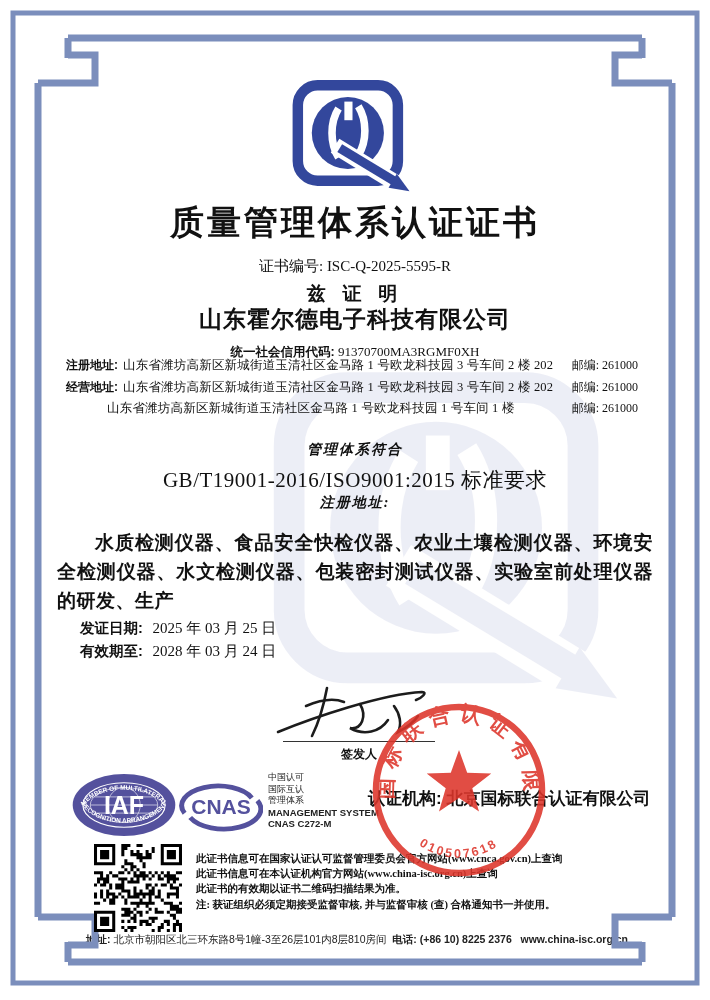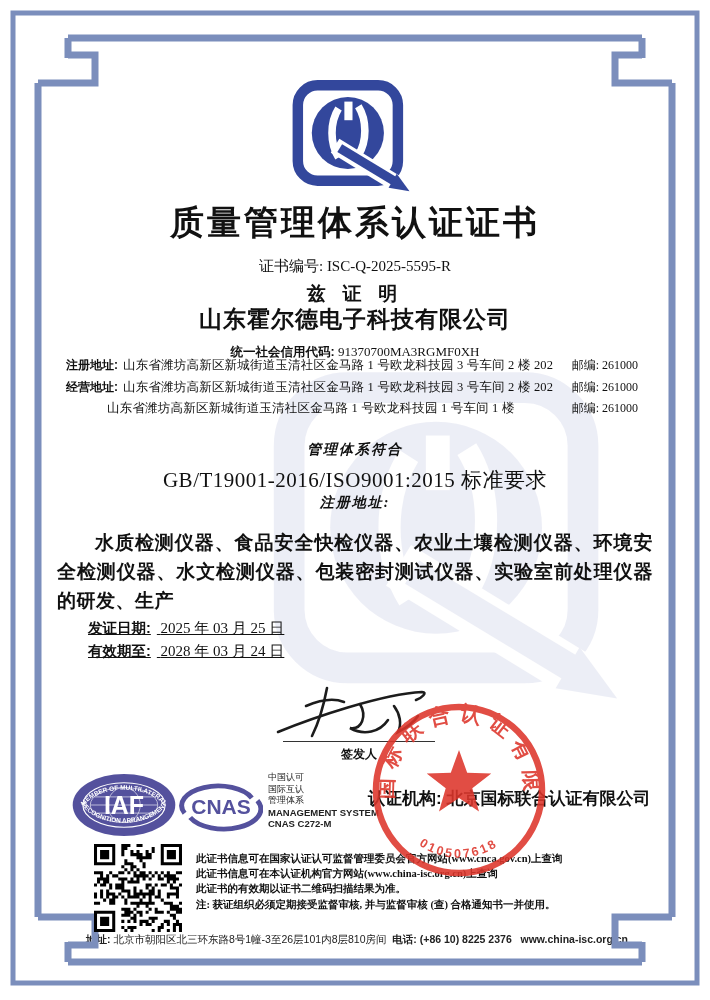--- a/index.html
+++ b/index.html
@@ -17,21 +17,21 @@
   .addr-row{display:flex;align-items:flex-start;height:21.5px;font-size:12.5px;white-space:nowrap;}
   .addr-row .lbl{font-family:"Liberation Sans","DejaVu Sans",sans-serif;font-weight:bold;margin-right:5px;font-size:12px;}
   .addr-row .txt{letter-spacing:0.2px;}
   .addr-row .txt.indent{margin-left:36px;}
   .addr-row .sp{flex:1;}
   .addr-row .zip{font-size:12px;}
   .h-bold{font-size:14px;font-weight:bold;letter-spacing:2px;font-style:italic;}
   .standard{font-size:21px;letter-spacing:0.5px;}
   .scope{left:57px;top:528px;width:596px;font-size:19px;font-weight:bold;line-height:29px;
          text-align:justify;text-indent:2em;letter-spacing:0.5px;font-family:Liberation Serif, serif;}
-  .dates{left:88px;top:617px;font-size:15px;line-height:23px;text-decoration:underline;}
+  .dates{left:80px;top:617px;font-size:15px;line-height:23px;}
   .dates .lbl{font-family:"Liberation Sans","DejaVu Sans",sans-serif;font-weight:bold;font-size:14.5px;margin-right:6px;}
   .sig-line{left:283px;top:741px;width:152px;border-top:1.5px solid #333;}
   .signer{left:283px;top:746px;width:152px;text-align:center;font-size:12px;font-weight:bold;
           font-family:"Liberation Sans","DejaVu Sans",sans-serif;}
   .acc-text{left:268px;top:772px;font-family:"Liberation Sans","DejaVu Sans",sans-serif;font-size:9px;line-height:11.5px;color:#222;}
   .acc-text .b{font-weight:bold;font-size:9.5px;}
   .authority{left:368px;top:787px;font-family:"Liberation Sans","DejaVu Sans",sans-serif;
              font-size:17px;font-weight:bold;white-space:nowrap;z-index:2;}
   .seal{left:370px;top:701px;z-index:6;opacity:0.88;}
   .notes{left:196px;top:851px;width:450px;font-size:10.5px;font-weight:bold;line-height:15.2px;z-index:3;}

